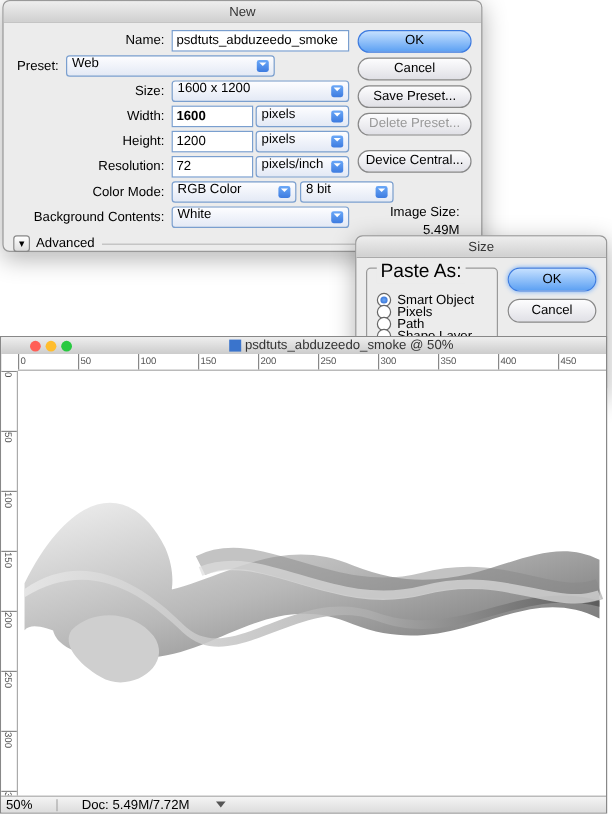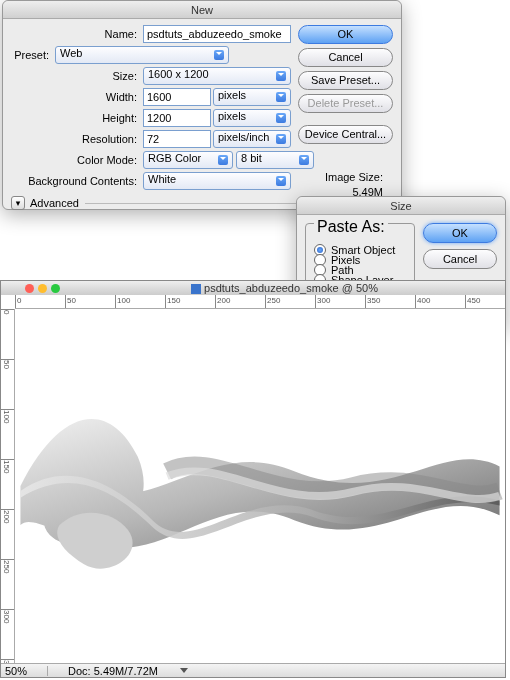--- a/index.html
+++ b/index.html
@@ -64,42 +64,42 @@
         </div>
     </div>
     <div class="row">
       <div class="lbl">Size:</div>
       <div class="sel" style="width:148px">
           <span>1600 x 1200</span>
         </div>
     </div>
     <div class="row">
       <div class="lbl">Width:</div>
-      <input class="txt" style="width: 68px;" value="1600">
+      <input class="txt" style="width: 68px; font-weight: bold;" value="1600">
       <div class="sel" style="width:78px;margin-left:2px">
           <span>pixels</span>
         </div>
     </div>
     <div class="row">
       <div class="lbl">Height:</div>
       <input class="txt" style="width: 68px;" value="1200">
       <div class="sel" style="width:78px;margin-left:2px">
           <span>pixels</span>
         </div>
     </div>
     <div class="row">
       <div class="lbl">Resolution:</div>
       <input class="txt" style="width: 68px;" value="72">
       <div class="sel" style="width:78px;margin-left:2px">
           <span>pixels/inch</span>
         </div>
     </div>
     <div class="row">
       <div class="lbl">Color Mode:</div>
-      <div class="sel" style="width:90px">
+      <div class="sel" style="width:104px">
           <span>RGB Color</span>
         </div>
       <div class="sel" style="width:78px;margin-left:3px">
           <span>8 bit</span>
         </div>
     </div>
     <div class="row">
       <div class="lbl">Background Contents:</div>
       <div class="sel" style="width:148px">
           <span>White</span>

